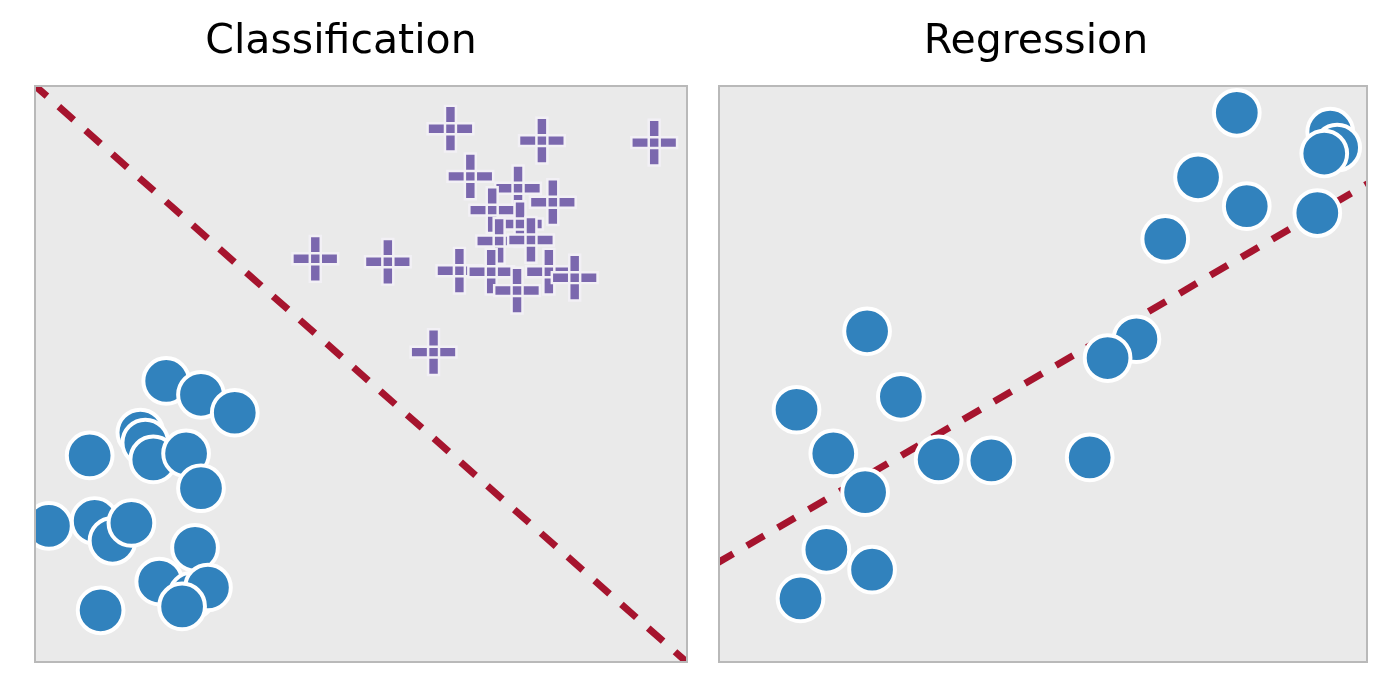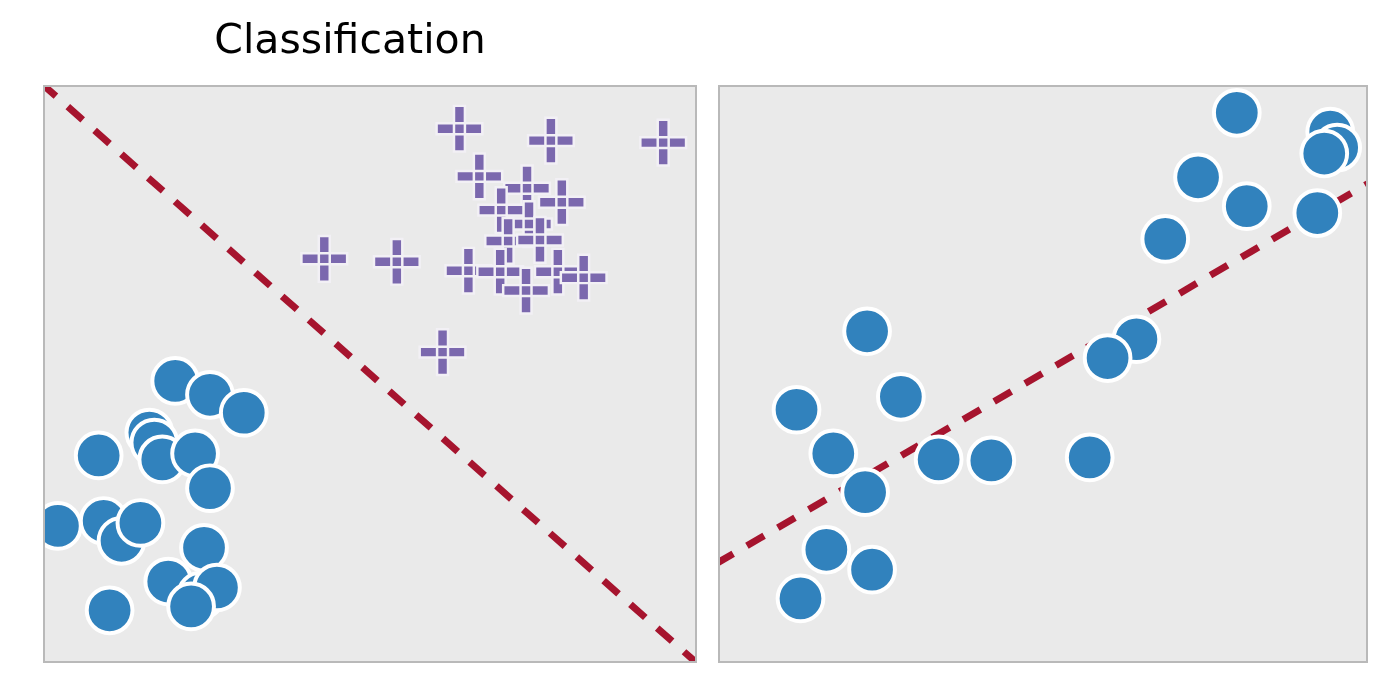--- a/index.html
+++ b/index.html
@@ -17,21 +17,21 @@
     position: relative;
     width: 1400px;
     height: 700px;
     background: #ffffff;
   }
   .panel-wrap {
     position: absolute;
     top: 0;
     height: 700px;
   }
-  #panel-left-wrap  { left: 13px;   width: 700px; }
+  #panel-left-wrap  { left: 4px;   width: 700px; }
   #panel-right-wrap { left: 700px; width: 700px; }
 
   .panel-title {
     position: absolute;
     top: 14px;
     left: 0;
     width: 100%;
     text-align: center;
     font-size: 41px;
     line-height: 50px;
@@ -153,20 +153,21 @@
           </g>
           <g transform="translate(400,267)">
             <path d="M -23 -5.5 H 23 V 5.5 H -23 Z M -5.5 -23 H 5.5 V 23 H -5.5 Z"></path>
           </g>
         </g>
       </svg>
     </div>
   </div>
 
   <div class="panel-wrap" id="panel-right-wrap">
+    <div class="panel-title">Regression</div>
 
     <div class="axes" id="axes-right">
       <svg class="plot-svg" viewBox="0 0 650 578" preserveAspectRatio="none">
 
         <line x1="-4" y1="480" x2="654" y2="96" stroke="#a6142e" stroke-width="7" stroke-dasharray="20 16" stroke-linecap="butt"></line>
 
         <g fill="#3182bd" stroke="#ffffff" stroke-width="4">
           <circle cx="520" cy="26" r="23"></circle>
           <circle cx="614" cy="45" r="23"></circle>
           <circle cx="621" cy="61" r="23"></circle>

